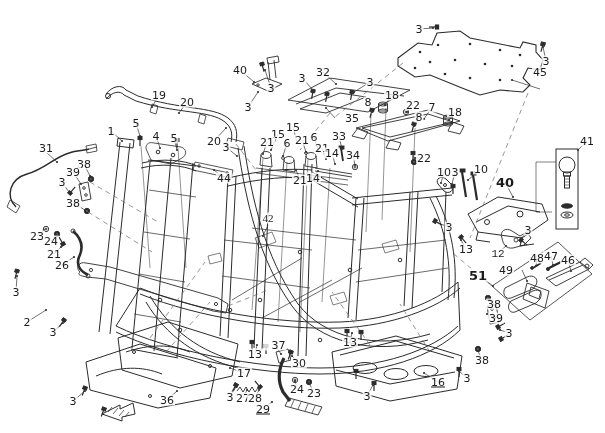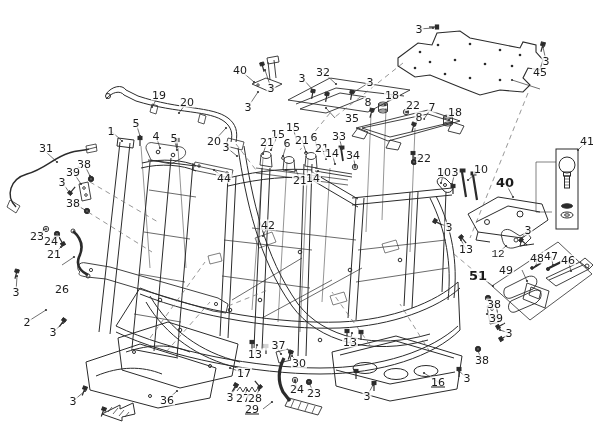--- a/index.html
+++ b/index.html
@@ -451,21 +451,21 @@
       <div class="callout" style="left: 156px; top: 136px; color: rgb(27, 27, 27);">4</div>
       <div class="callout" style="left: 174px; top: 138px; color: rgb(27, 27, 27);">5</div>
       <div class="callout" style="left: 46px; top: 148px; color: rgb(27, 27, 27);">31</div>
       <div class="callout" style="left: 84px; top: 164px; color: rgb(27, 27, 27);">38</div>
       <div class="callout" style="left: 73px; top: 172px; color: rgb(27, 27, 27);">39</div>
       <div class="callout" style="left: 62px; top: 182px; color: rgb(27, 27, 27);">3</div>
       <div class="callout" style="left: 73px; top: 203px; color: rgb(27, 27, 27);">38</div>
       <div class="callout" style="left: 37px; top: 236px; color: rgb(27, 27, 27);">23</div>
       <div class="callout" style="left: 51px; top: 241px; color: rgb(27, 27, 27);">24</div>
       <div class="callout" style="left: 54px; top: 254px; color: rgb(27, 27, 27);">21</div>
-      <div class="callout" style="left: 62px; top: 265px; color: rgb(27, 27, 27); margin-top: 24px;">26</div>
+      <div class="callout" style="left: 62px; top: 265px; color: rgb(27, 27, 27);">26</div>
       <div class="callout" style="left: 16px; top: 292px; color: rgb(27, 27, 27);">3</div>
       <div class="callout" style="left: 27px; top: 322px; color: rgb(27, 27, 27);">2</div>
       <div class="callout" style="left: 53px; top: 332px; color: rgb(27, 27, 27);">3</div>
       <div class="callout" style="left: 278px; top: 134px; color: rgb(27, 27, 27);">15</div>
       <div class="callout" style="left: 267px; top: 142px; color: rgb(27, 27, 27);">21</div>
       <div class="callout" style="left: 287px; top: 143px; color: rgb(27, 27, 27);">6</div>
       <div class="callout" style="left: 293px; top: 127px; color: rgb(27, 27, 27);">15</div>
       <div class="callout" style="left: 302px; top: 140px; color: rgb(27, 27, 27);">21</div>
       <div class="callout" style="left: 314px; top: 137px; color: rgb(27, 27, 27);">6</div>
       <div class="callout" style="left: 322px; top: 148px; color: rgb(27, 27, 27);">21</div>
@@ -502,21 +502,21 @@
       <div class="callout" style="left: 438px; top: 382px; color: rgb(27, 27, 27); text-decoration: underline;">16</div>
       <div class="callout" style="left: 467px; top: 378px; color: rgb(27, 27, 27);">3</div>
       <div class="callout" style="left: 367px; top: 396px; color: rgb(27, 27, 27);">3</div>
       <div class="callout" style="left: 350px; top: 342px; color: rgb(27, 27, 27);">13</div>
       <div class="callout" style="left: 255px; top: 354px; color: rgb(27, 27, 27);">13</div>
       <div class="callout" style="left: 275px; top: 345px; color: rgb(27, 27, 27); padding-left: 8px;">37</div>
       <div class="callout" style="left: 299px; top: 363px; color: rgb(27, 27, 27); text-align: center;">30</div>
       <div class="callout" style="left: 244px; top: 373px; color: rgb(27, 27, 27);">17</div>
       <div class="callout" style="left: 243px; top: 398px; color: rgb(27, 27, 27);">27</div>
       <div class="callout" style="left: 255px; top: 398px; color: rgb(27, 27, 27);">28</div>
-      <div class="callout" style="left: 252px; top: 409px; color: rgb(27, 27, 27); text-decoration: underline;">29</div>
+      <div class="callout" style="left: 263px; top: 409px; color: rgb(27, 27, 27); text-decoration: underline;">29</div>
       <div class="callout" style="left: 297px; top: 389px; color: rgb(27, 27, 27);">24</div>
       <div class="callout" style="left: 314px; top: 393px; color: rgb(27, 27, 27);">23</div>
       <div class="callout" style="left: 167px; top: 400px; color: rgb(27, 27, 27);">36</div>
       <div class="callout" style="left: 73px; top: 401px; color: rgb(27, 27, 27);">3</div>
       <div class="callout" style="left: 230px; top: 397px; color: rgb(27, 27, 27);">3</div>
-      <div class="callout" style="left: 268px; top: 225px; color: rgb(27, 27, 27);">42</div>
+      <div class="callout" style="left: 268px; top: 218px; color: rgb(27, 27, 27); font-family: Liberation Serif, serif;">42</div>
     </div>
 </div>
 
 </body></html>

